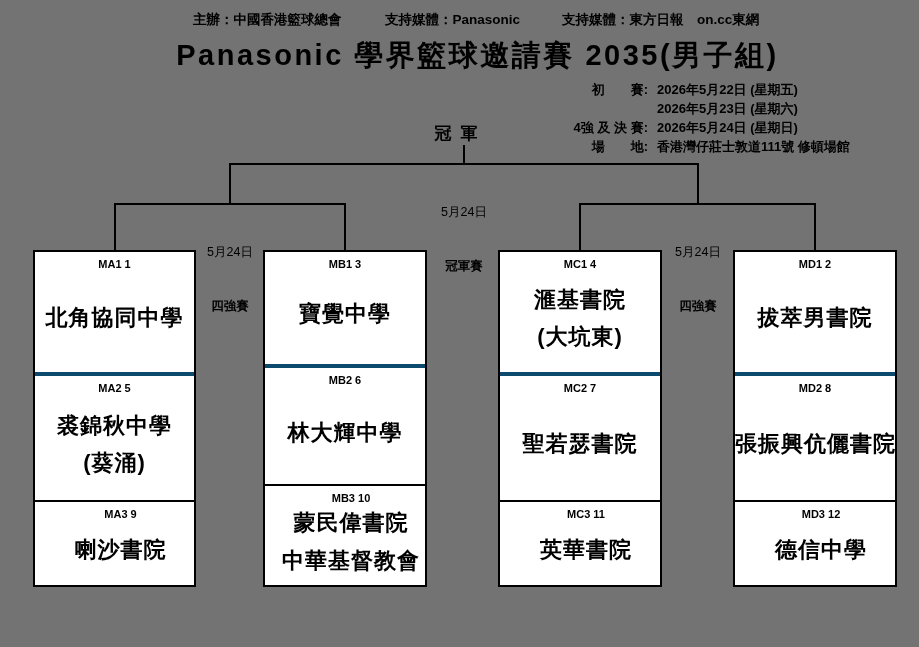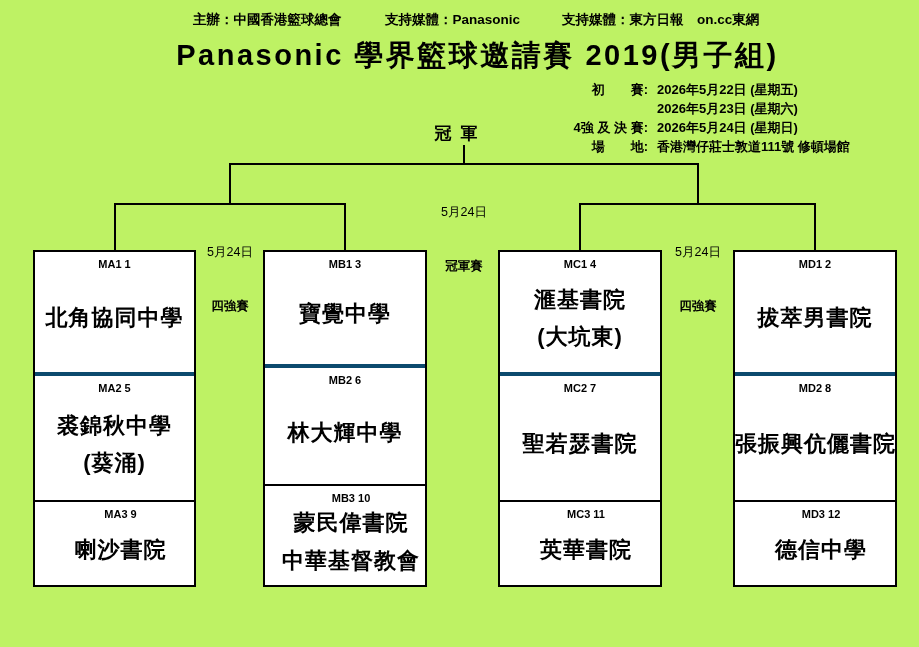--- a/index.html
+++ b/index.html
@@ -1,21 +1,21 @@
 <!DOCTYPE html>
 <html><head>
 <meta charset="utf-8">
 <style>
   * { margin: 0; padding: 0; box-sizing: border-box; }
   html, body { background: #fff; }
   .page {
     position: relative;
     width: 919px;
     height: 647px;
-    background: #bef264;
+    background: #737373;
     font-family: "Liberation Sans", sans-serif;
     color: #000;
     overflow: hidden;
   }
   .meta {
     position: absolute;
     top: 11px;
     font-size: 13.5px;
     font-weight: bold;
     white-space: pre;
@@ -112,21 +112,21 @@
 </style>
 </head>
 <body>
 
 <div class="page">
 
   <span class="meta meta-organizer">主辦：中國香港籃球總會</span>
   <span class="meta meta-sponsor">支持媒體：Panasonic</span>
   <span class="meta meta-media">支持媒體：東方日報　on.cc東網</span>
 
-  <h1 class="title">Panasonic 學界籃球邀請賽 2019(男子組)</h1>
+  <h1 class="title">Panasonic 學界籃球邀請賽 2035(男子組)</h1>
 
   <div class="info">
     <div class="info-line">
       <span class="info-label">初　　賽:</span>
       <span class="info-value">2026年5月22日 (星期五)</span>
     </div>
     <div class="info-line">
       <span class="info-label"></span>
       <span class="info-value">2026年5月23日 (星期六)</span>
     </div>

